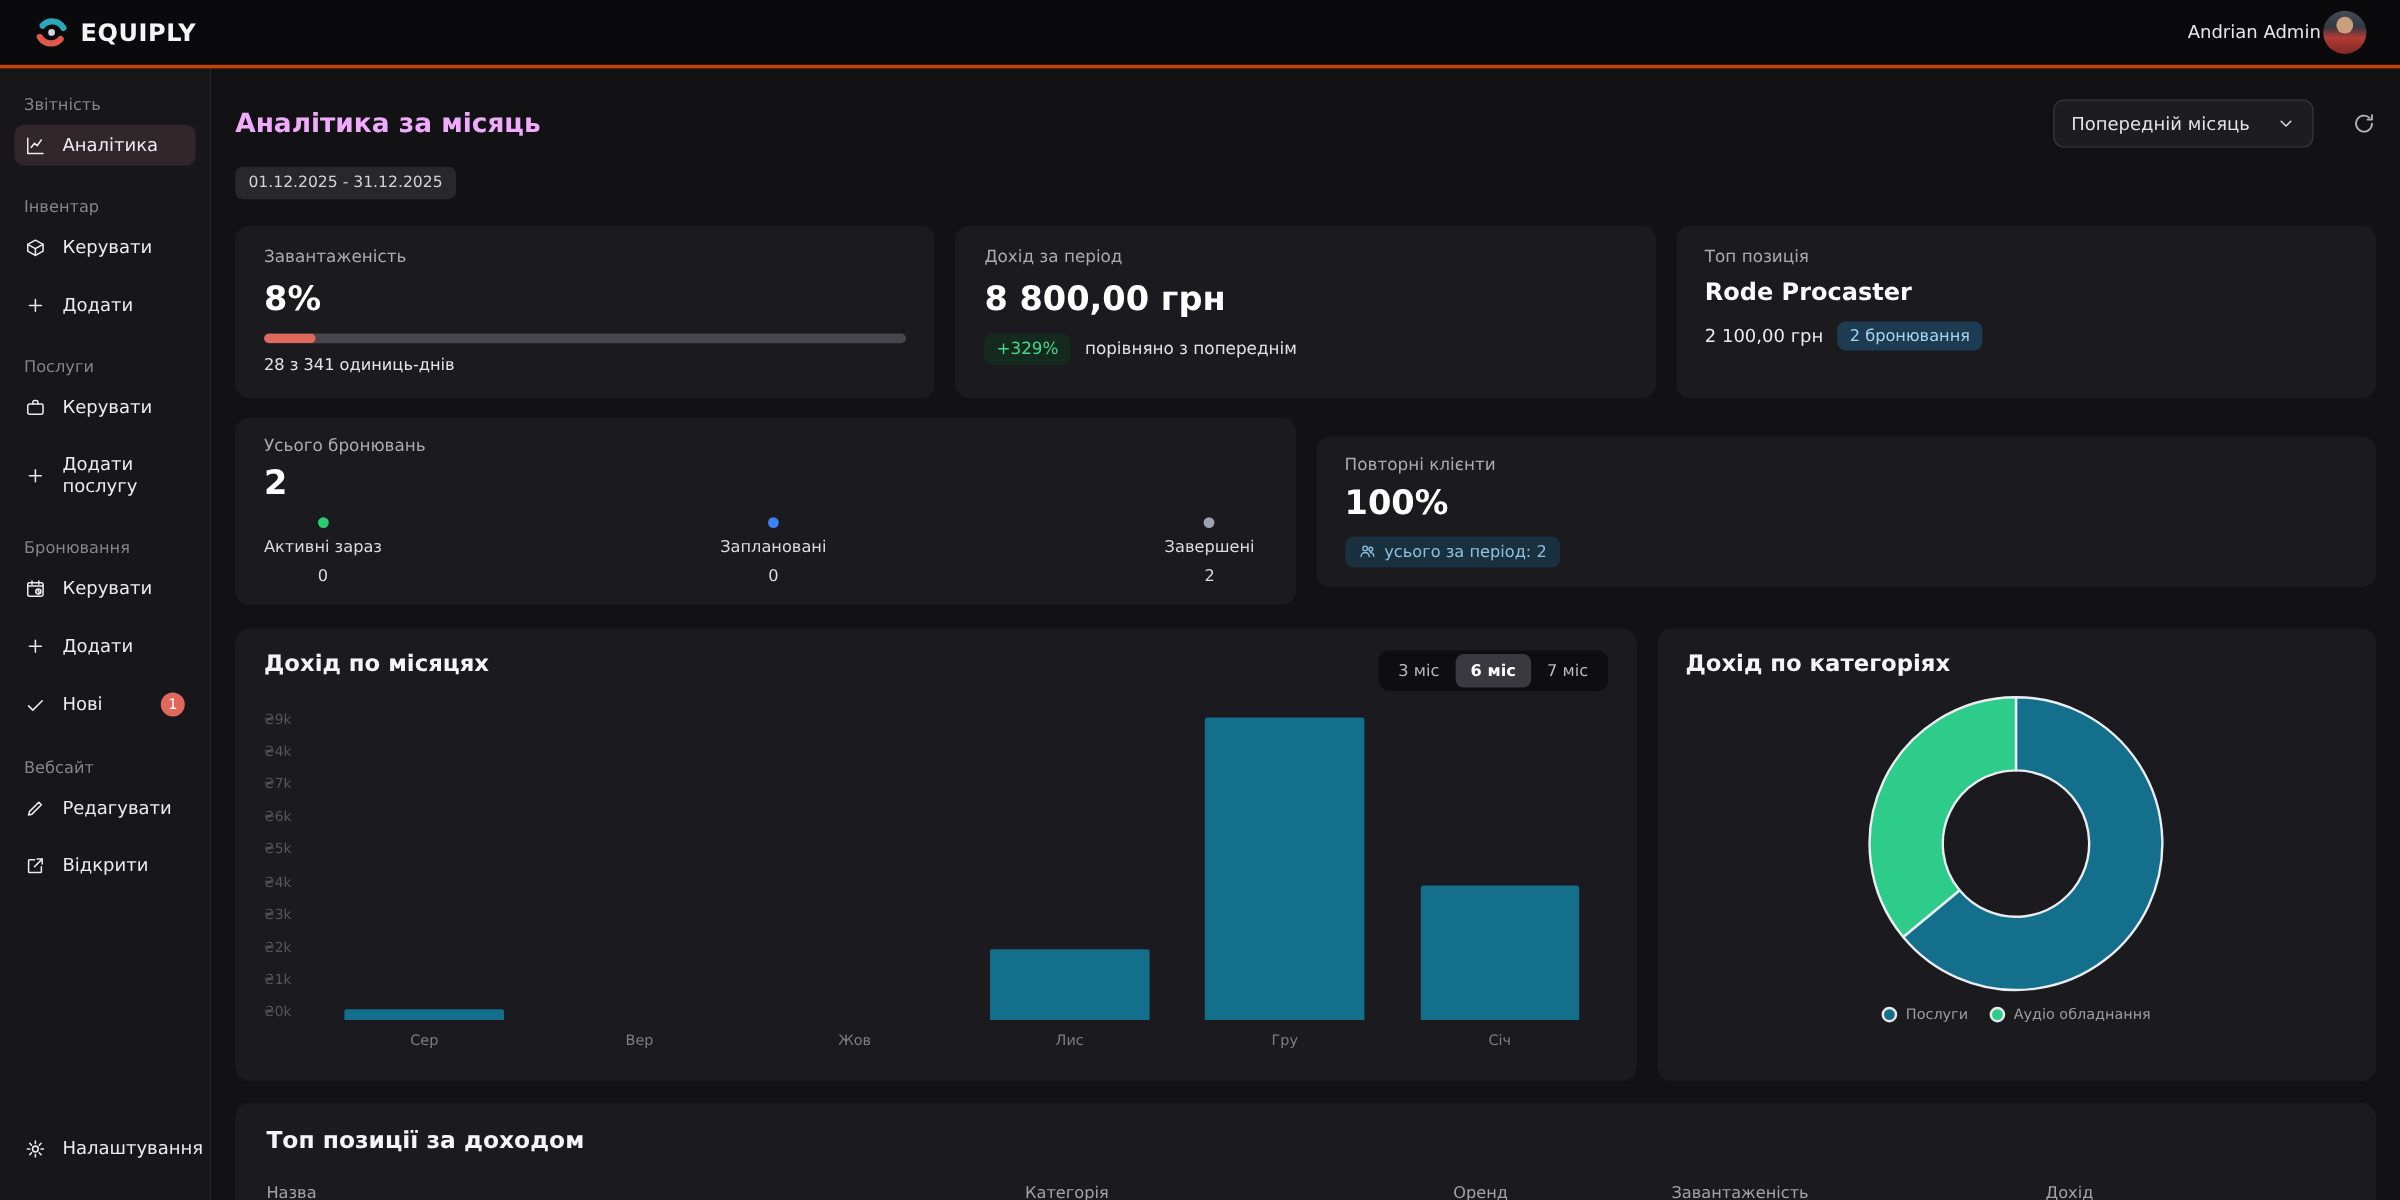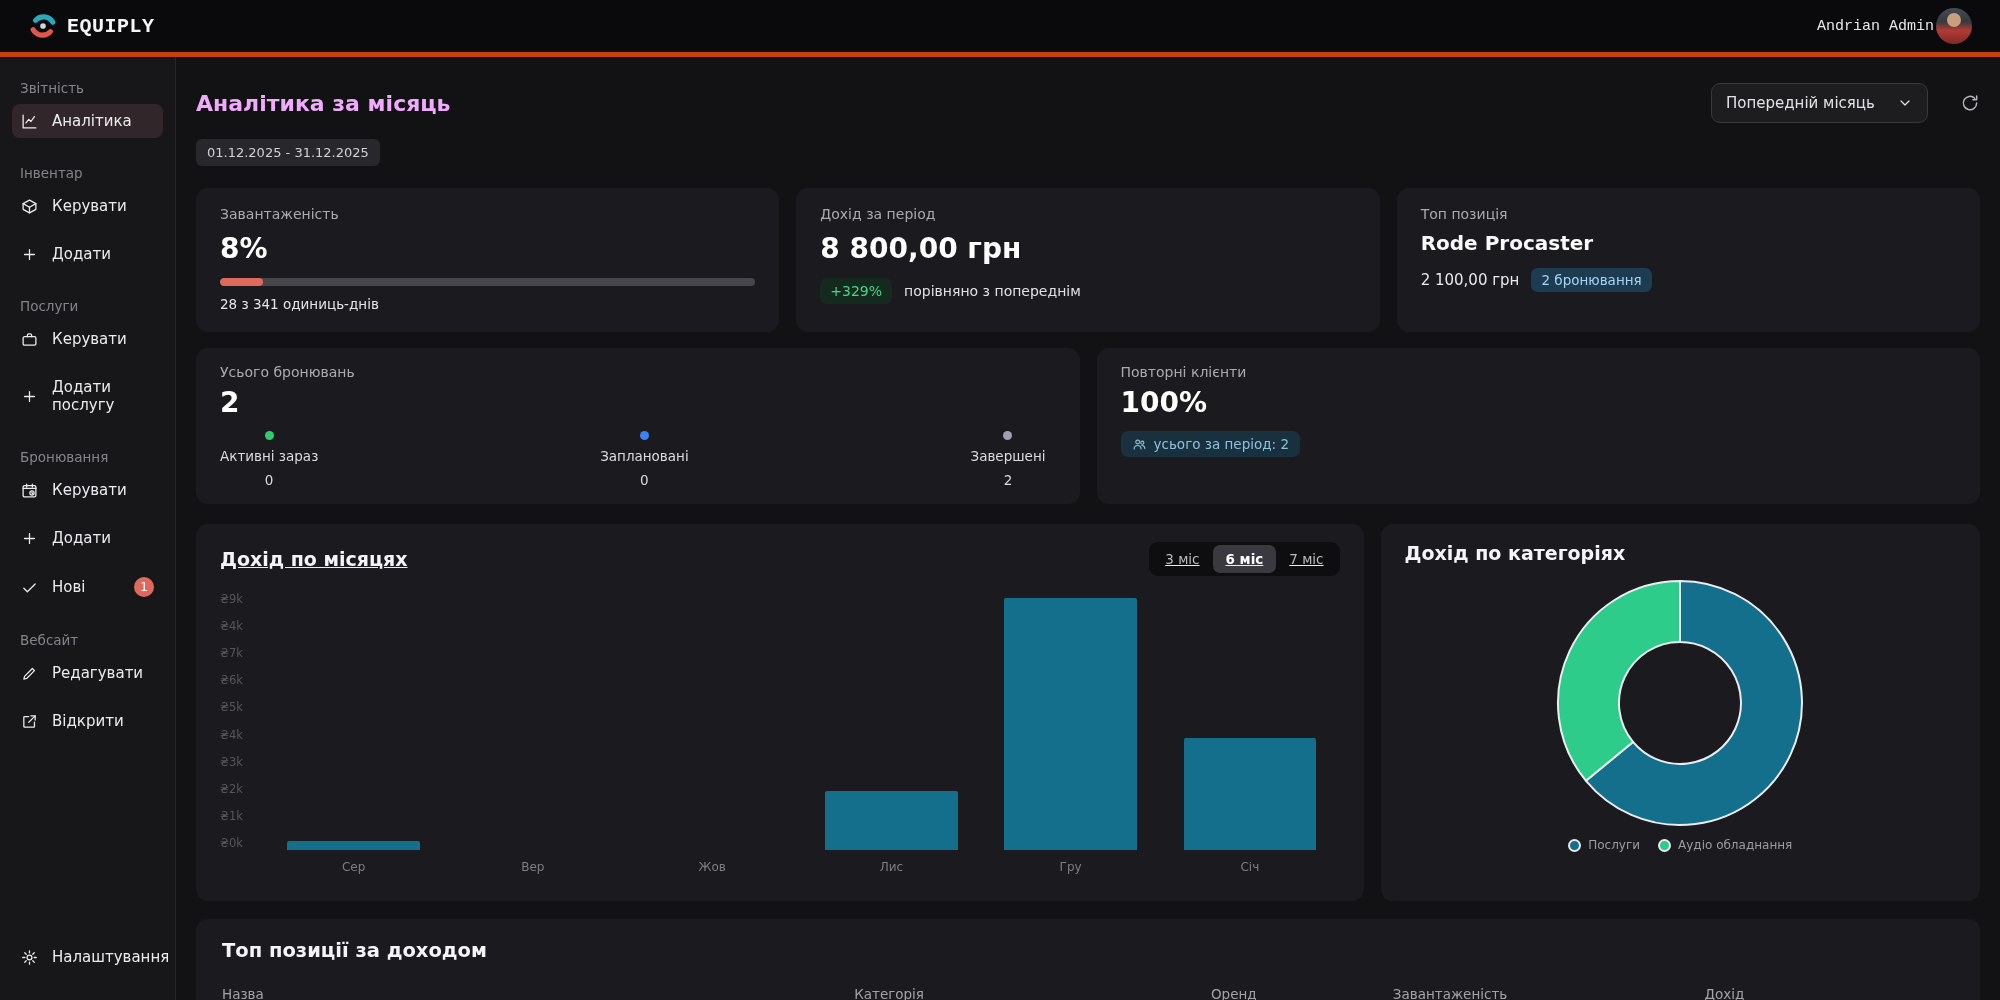--- a/index.html
+++ b/index.html
@@ -1,21 +1,21 @@
 <!DOCTYPE html>
 <html><head>
 <meta charset="utf-8">
 <style>
   * { margin:0; padding:0; box-sizing:border-box; }
   html,body { width:2000px; height:1000px; overflow:hidden; background:#121215;
     font-family:"DejaVu Sans","Liberation Sans",sans-serif; color:#ececf0; }
 
   
   .topbar { position:absolute; top:0; left:0; right:0; height:57px; background:#0a0a0c;
-    border-bottom:5px solid #c2410c; display:flex; align-items:center; justify-content:space-between; padding:0 28px; z-index:5;font-family:Liberation Mono, monospace;}
+    border-bottom:3px solid #c2410c; display:flex; align-items:center; justify-content:space-between; padding:0 28px; z-index:5;}
   .brand { display:flex; align-items:center; gap:9px; }
   .brand-text { font-size:20px; font-weight:bold; letter-spacing:.5px; color:#f5f5f7; }
   .topuser { display:flex; align-items:center; gap:2px;text-align:center; }
   .topuser-name { font-size:15px; color:#e8e8ec; }
   .avatar { width:36px; height:36px; border-radius:50%; overflow:hidden; position:relative;
     background:linear-gradient(180deg,#454b54 0%,#343941 38%,#b23b33 62%,#7e2a26 100%); }
   .avatar::before { content:""; position:absolute; top:5px; left:11px; width:14px; height:14px;
     border-radius:50%; background:#c9a07d; }
 
   
@@ -36,21 +36,21 @@
   .page-title { font-size:22px; font-weight:bold; color:#f0abfc; }
   .head-controls { display:flex; align-items:center; gap:32px; }
   .period-select { width:217px; height:40px; background:#1d1d20; border:1px solid #38383d; border-radius:9px;
     display:flex; align-items:center; justify-content:space-between; padding:0 14px; font-size:15px; color:#e4e4e8; cursor:pointer; }
   .icon-btn { color:#b5b5ba; display:flex; align-items:center; cursor:pointer; }
   .date-chip { display:inline-flex; margin-top:16px; background:#28282c; border-radius:6px;
     padding:6px 11px; font-size:13px; color:#d2d2d6; }
 
   .cards-row { display:flex; gap:17px; }
   .row1 { margin-top:22px; }
-  .row2 { margin-top:16px; }
+  .row2 { margin-top:16px;align-items:center; }
   .card { background:#1b1b1f; border-radius:12px; padding:18px 24px 20px; flex:1; }
   .card-label { font-size:14px; color:#aaaab0; }
   .big-value { font-size:28px; font-weight:bold; color:#fff; margin-top:10px; }
 
   .progress-track { margin:13px 0 10px; height:8px; border-radius:5px; background:#46464c; overflow:hidden; }
   .progress-fill { height:100%; border-radius:5px; background:#e0695e; }
   .card-sub { font-size:13.5px; color:#e6e6ea; }
 
   .delta-row { display:flex; align-items:center; gap:12px; margin-top:13px; }
   .badge-green { background:#152a1e; color:#48d687; font-size:14px; padding:5px 10px; border-radius:7px; }
@@ -67,21 +67,21 @@
   .bk-item { display:flex; align-items:center; gap:8px; font-size:13.5px; color:#dcdce0;flex-direction:column; }
   .dot { width:9px; height:9px; border-radius:50%; }
   .badge-info { display:inline-flex; align-items:center; gap:7px; margin-top:12px; background:#19303f;
     color:#8fc0dc; font-size:13.5px; padding:5px 11px; border-radius:7px; }
 
   
   .row3 { margin-top:20px; }
   .chart-card { height:377px; overflow:hidden; }
   .bar-card { flex:2.03; }
   .donut-card { flex:1; }
-  .chart-head { display:flex; align-items:center; justify-content:space-between;text-decoration:underline; }
+  .chart-head { display:flex; align-items:flex-start; justify-content:space-between; }
   .chart-title { font-size:19px; font-weight:600; color:#f5f5f7; }
   .range-tabs { background:#0e0e11; border-radius:9px; padding:3px; display:flex; }
   .range-tab { font-size:13.5px; color:#b9b9be; padding:6px 13px; border-radius:7px; cursor:pointer; }
   .range-tab.active { background:#39393f; color:#fff; font-weight:600; }
 
   .bar-chart { display:flex; margin-top:16px; }
   .y-gutter { width:44px; height:258px; display:flex; flex-direction:column; justify-content:space-between;
     font-size:11.5px; color:#55555b; }
   .plot { flex:1; height:258px; display:flex; align-items:flex-end; }
   .slot { flex:1; display:flex; justify-content:center; height:100%; align-items:flex-end; }

